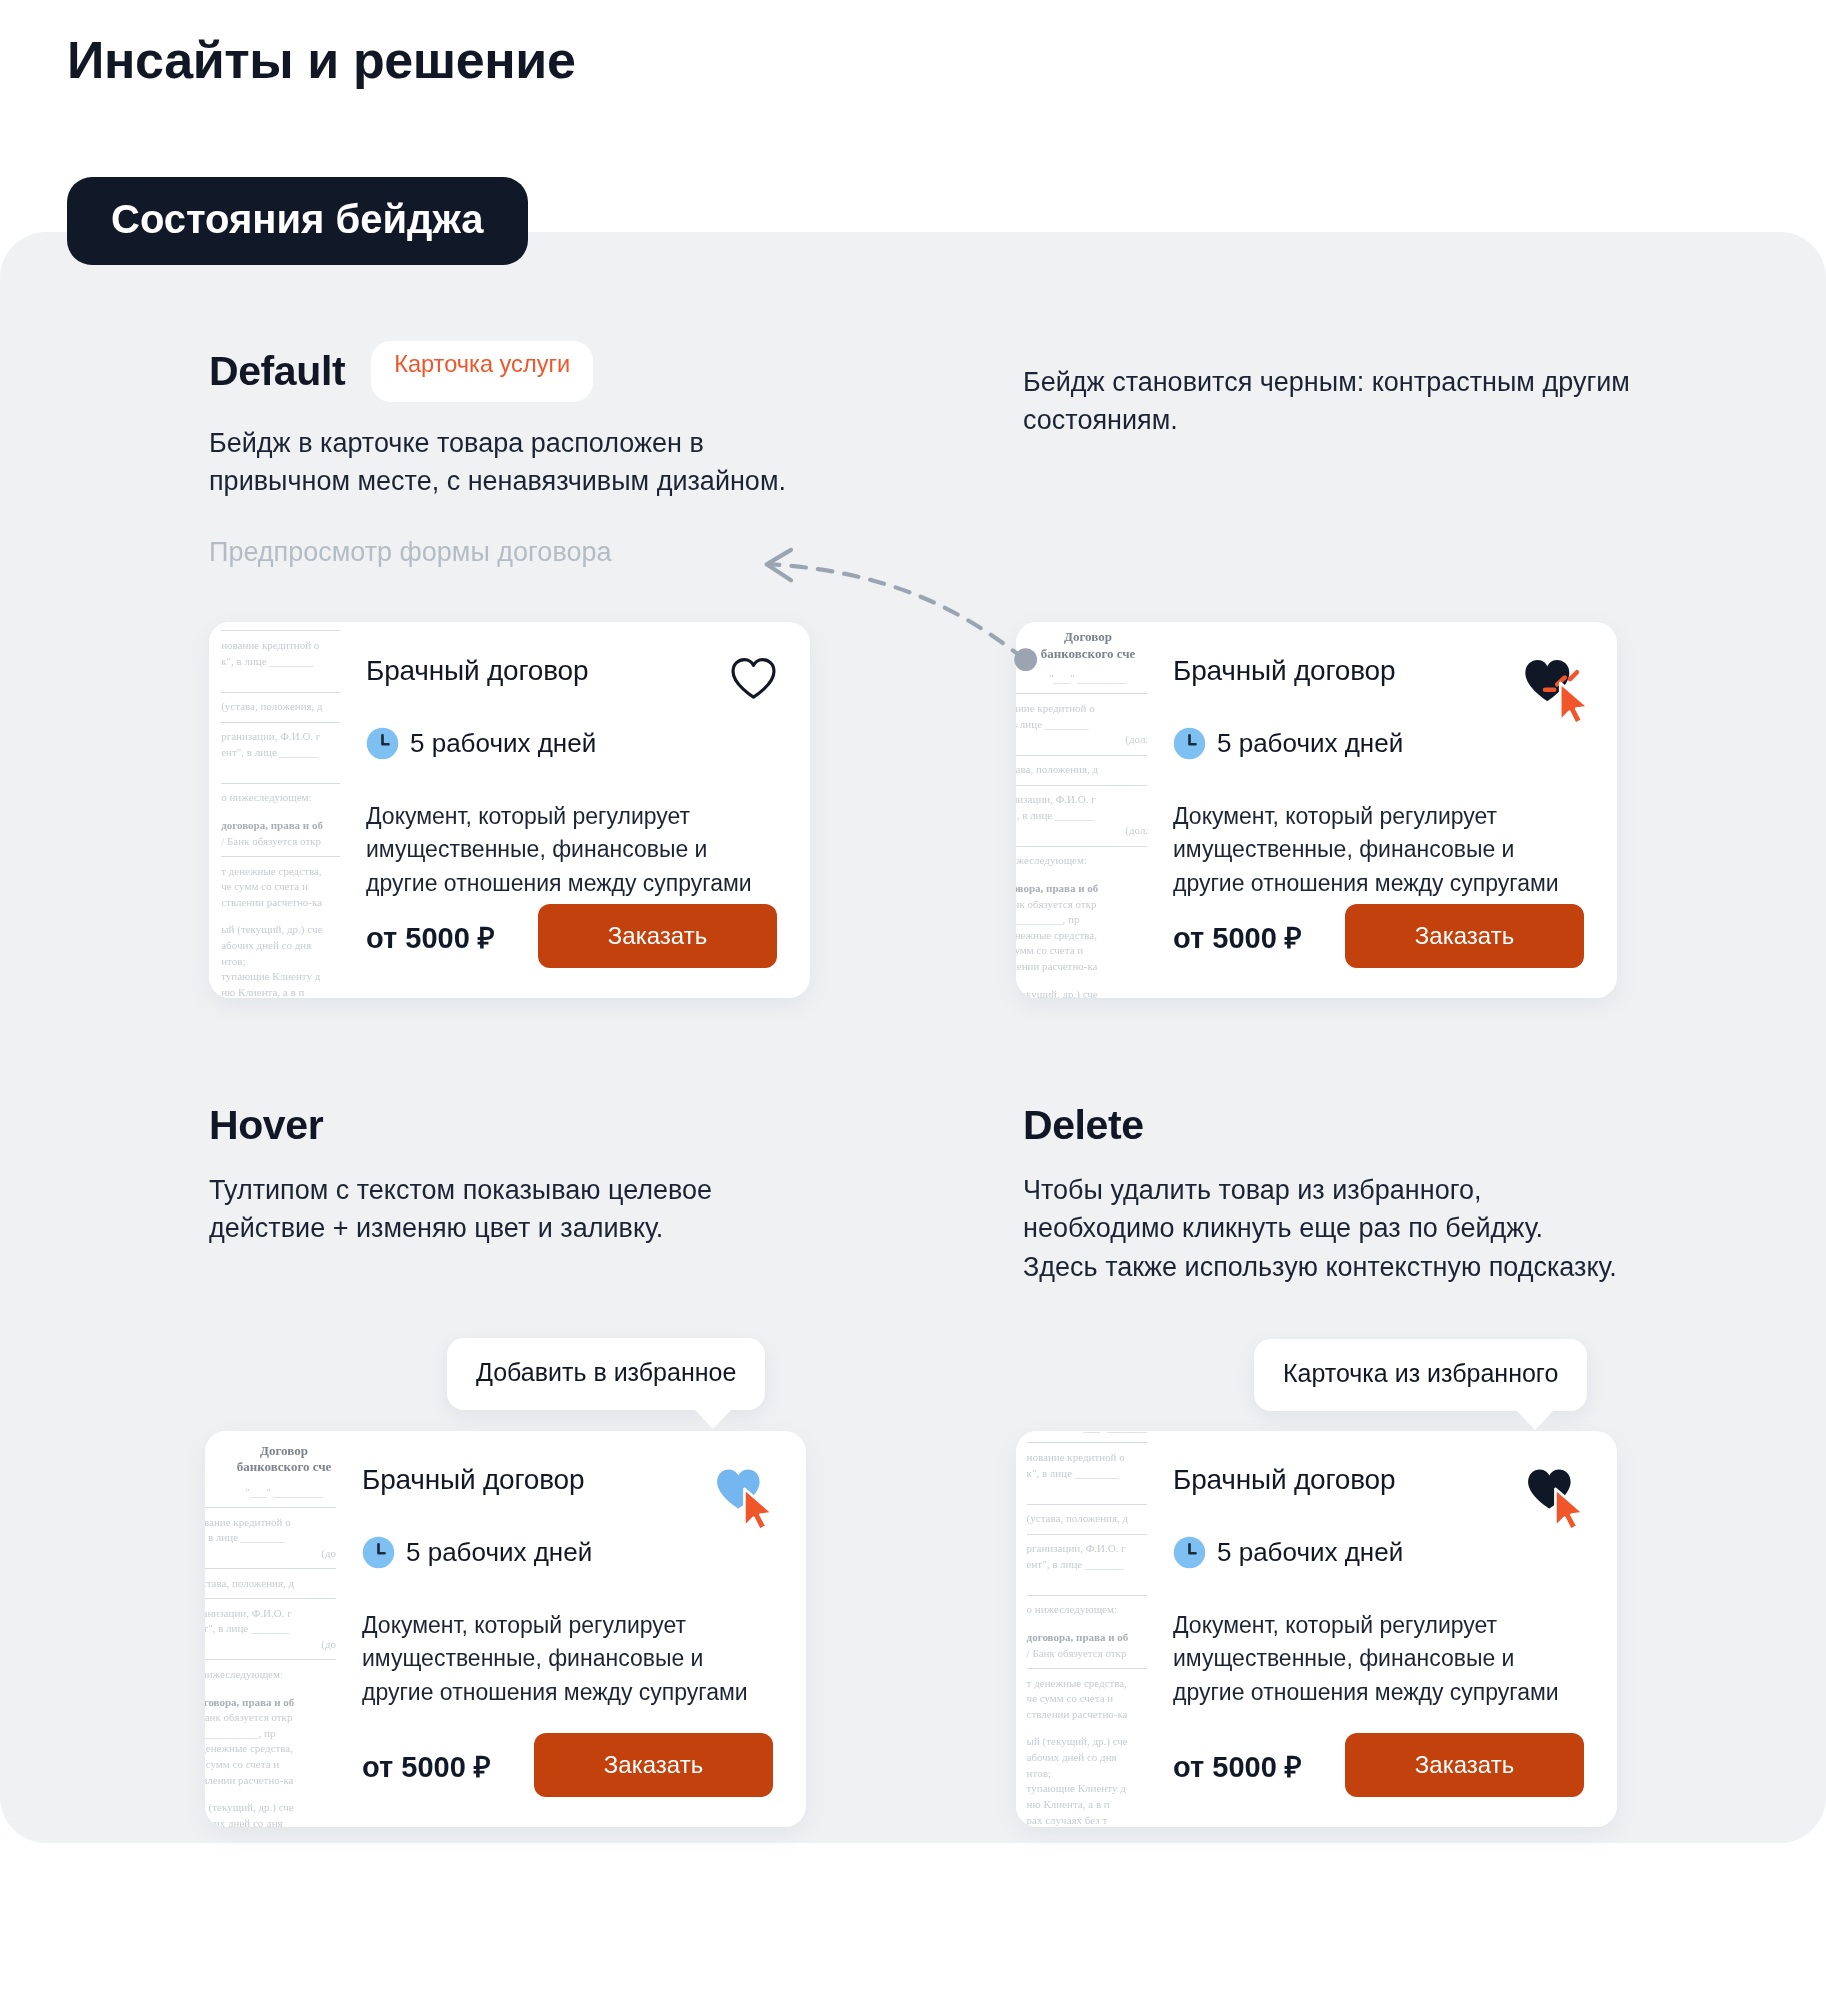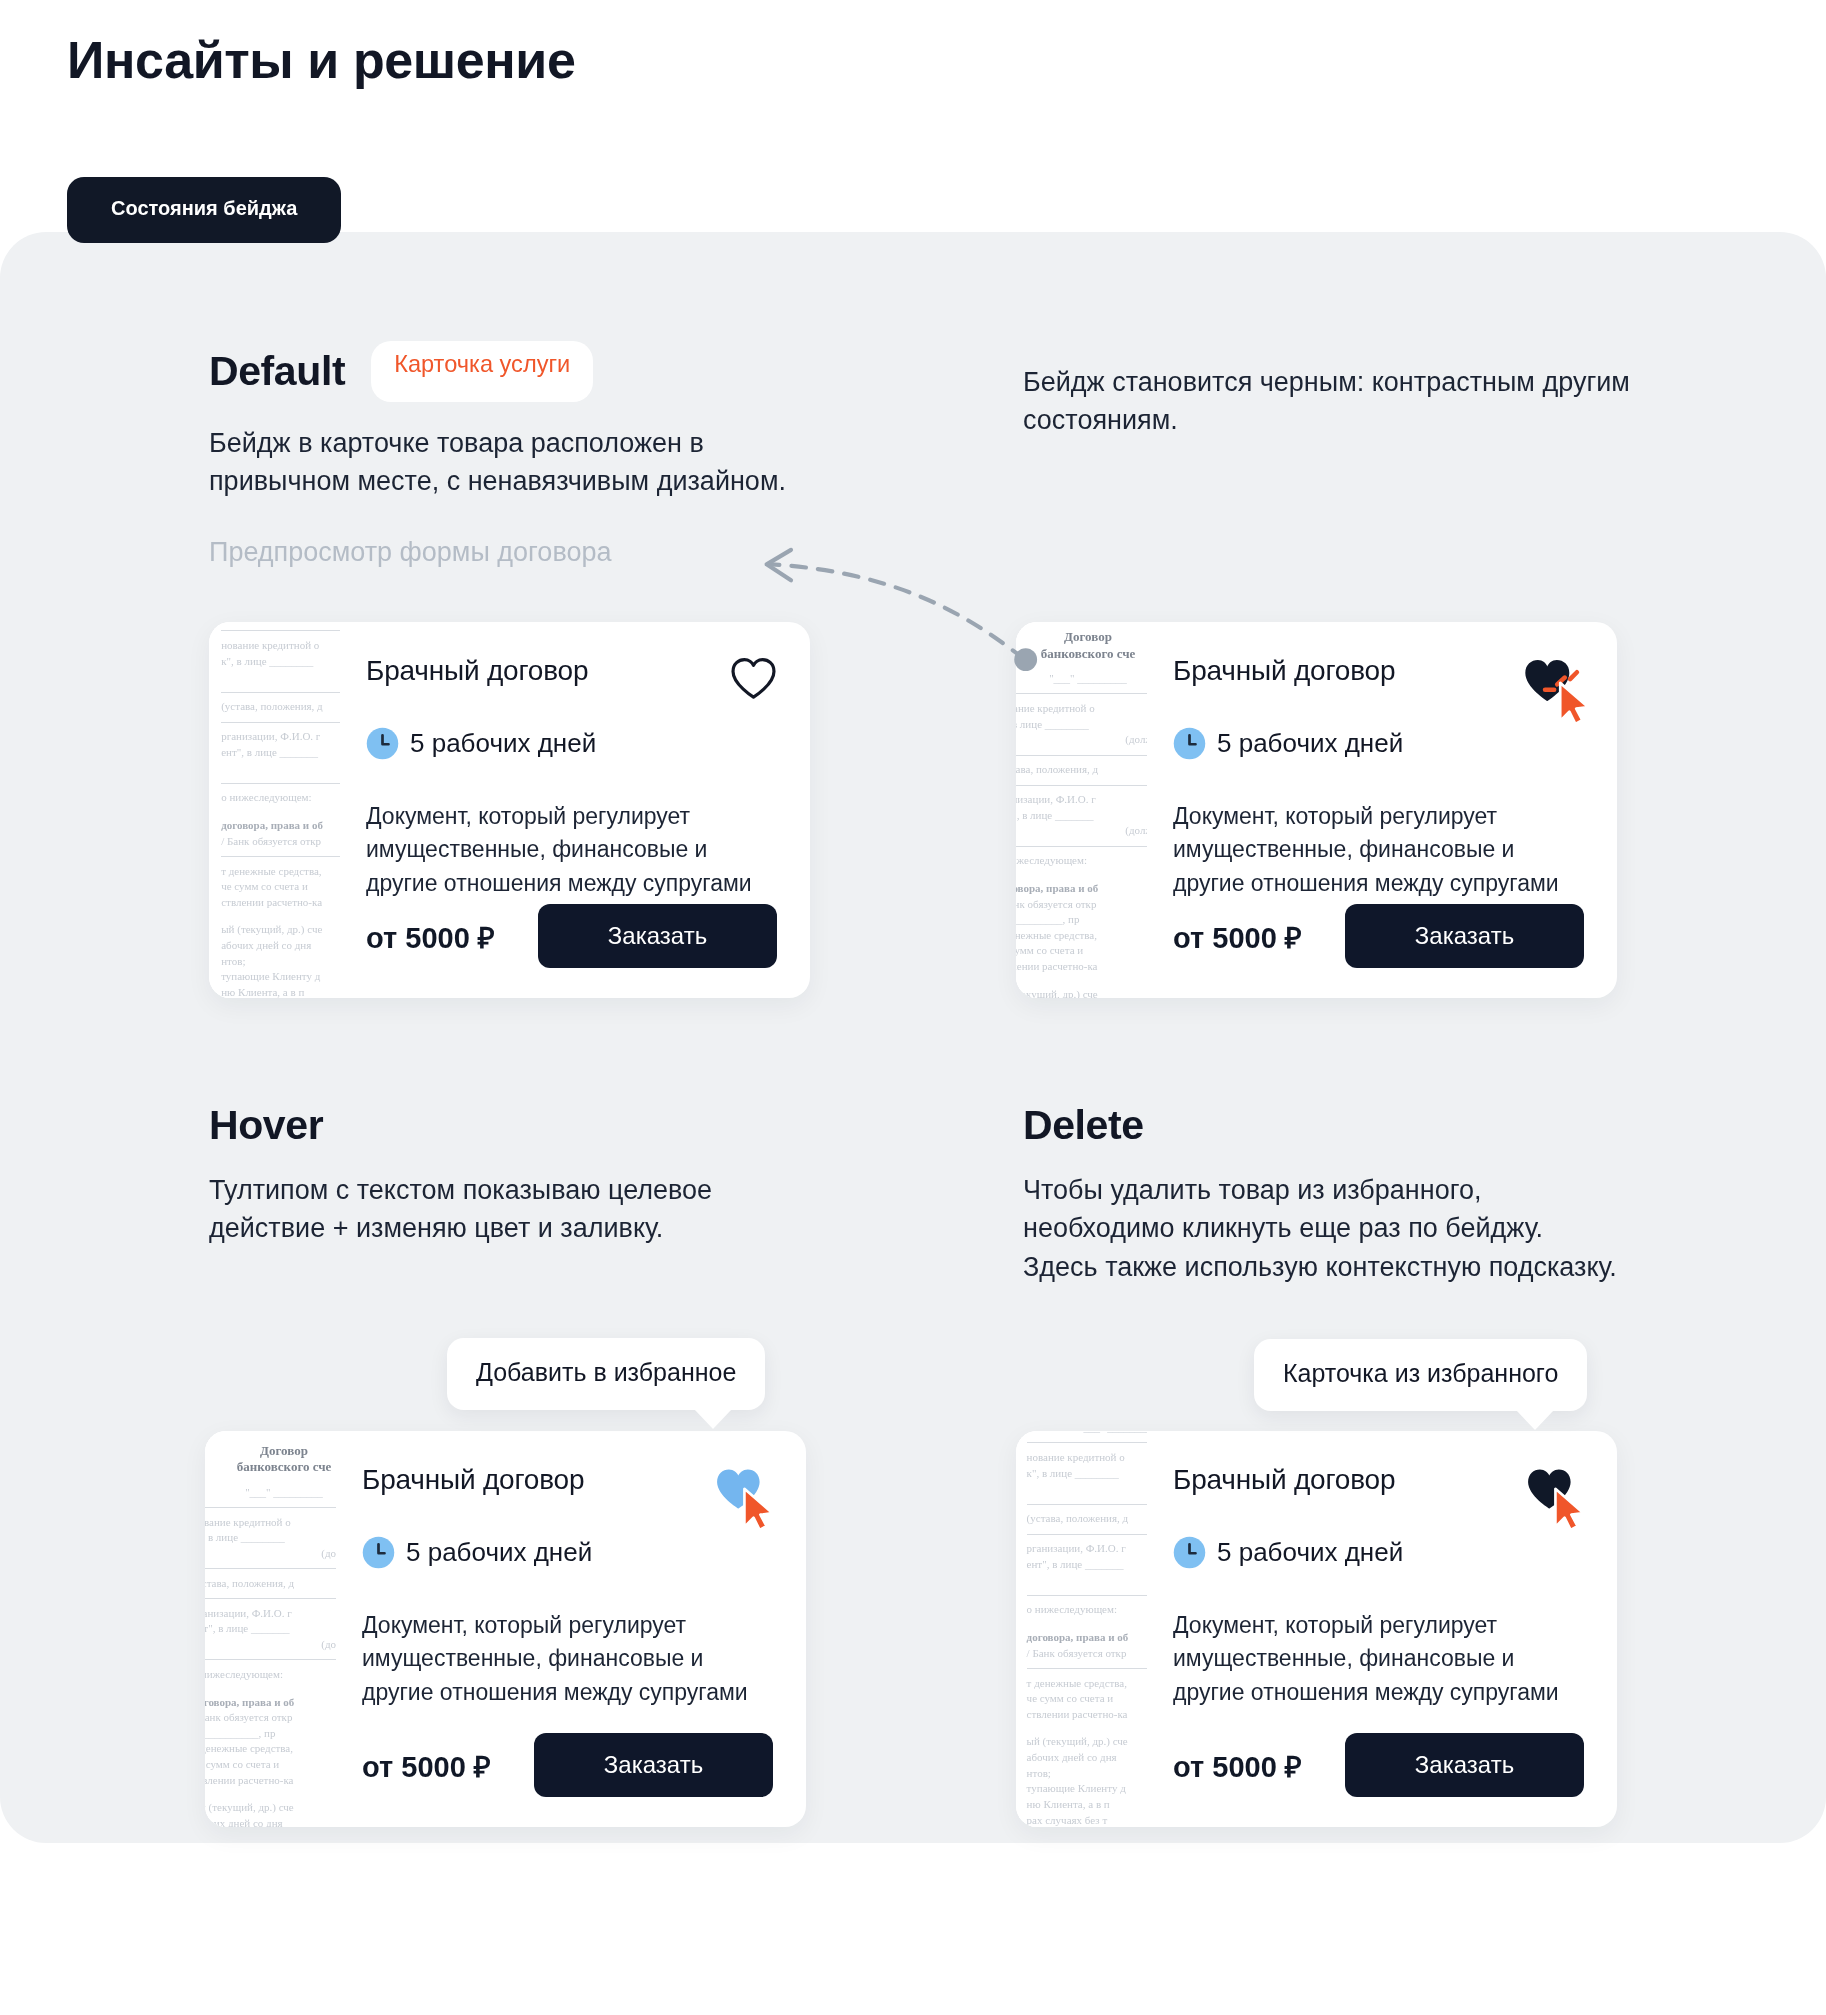--- a/index.html
+++ b/index.html
@@ -13,23 +13,23 @@
 
   
   .page-title {
     position: absolute; left: 67px; top: 32px;
     font-size: 52px; font-weight: 700; letter-spacing: -0.4px;
     color: #121725; line-height: 1.1; white-space: nowrap;
   }
   .section-pill {
     position: absolute; left: 67px; top: 177px;
     background: #111827; color: #ffffff;
-    border-radius: 17px;
+    border-radius: 25px;
     padding: 20px 44px 23px 44px;
-    font-size: 20px; font-weight: 700; white-space: nowrap;
+    font-size: 40px; font-weight: 700; white-space: nowrap;
     z-index: 6;
   }
 
   
   .panel {
     position: absolute; left: 0; top: 232px;
     width: 1826px; height: 1611px;
     background: #eff1f3;
     border-radius: 46px;
     z-index: 1;
@@ -118,21 +118,21 @@
   .card-desc {
     margin-top: 40px;
     font-size: 23px; line-height: 1.45; color: #1c2434; font-weight: 400;
   }
   .card-foot {
     position: absolute; left: 26px; right: 33px; bottom: 30px;
     display: flex; align-items: center; justify-content: space-between;
   }
   .price { font-size: 29px; font-weight: 700; color: #111827; white-space: nowrap; }
   .order-btn {
-    background: #0f172a; color: #ffffff;
+    background: #c2410c; color: #ffffff;
     border: none; border-radius: 12px;
     padding: 18px 0; width: 239px;
     font-size: 24px; font-weight: 500;
     font-family: "Liberation Sans", sans-serif;
     cursor: pointer; text-align: center;
   }
 
   
   .tooltip {
     position: absolute; z-index: 5;

